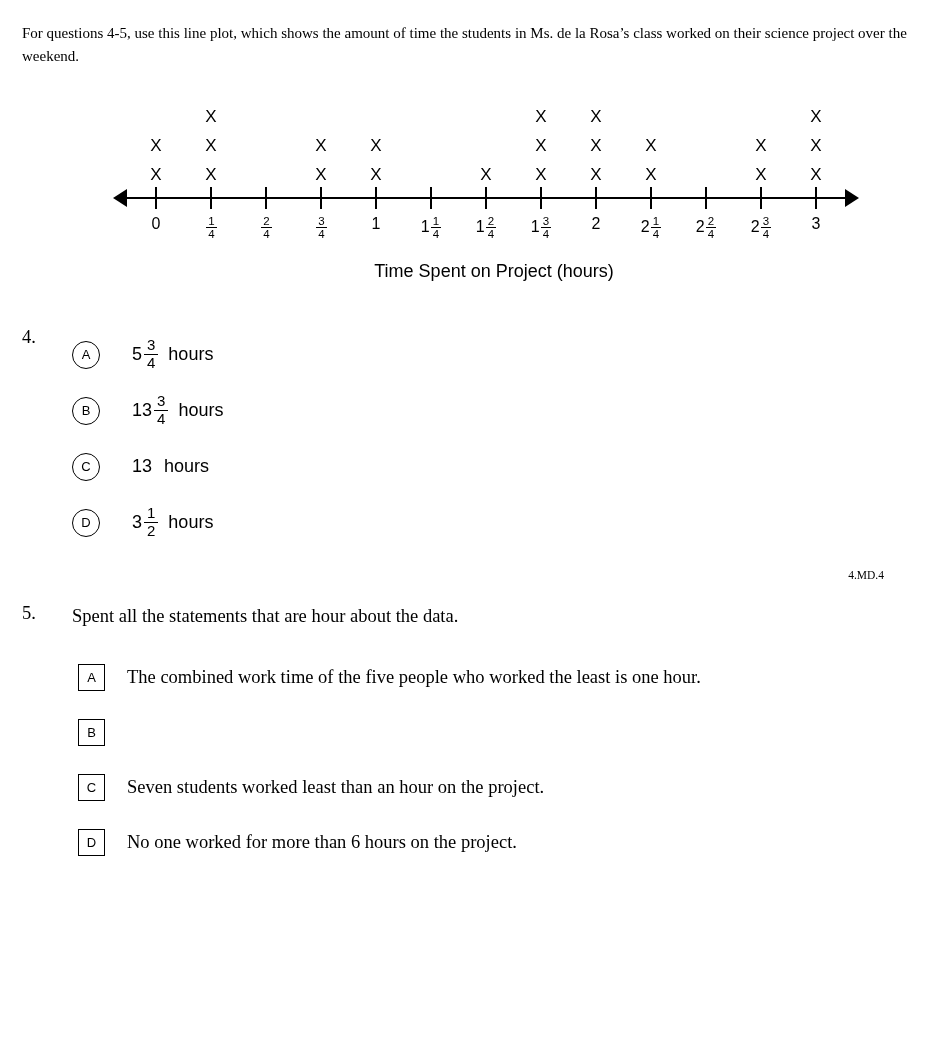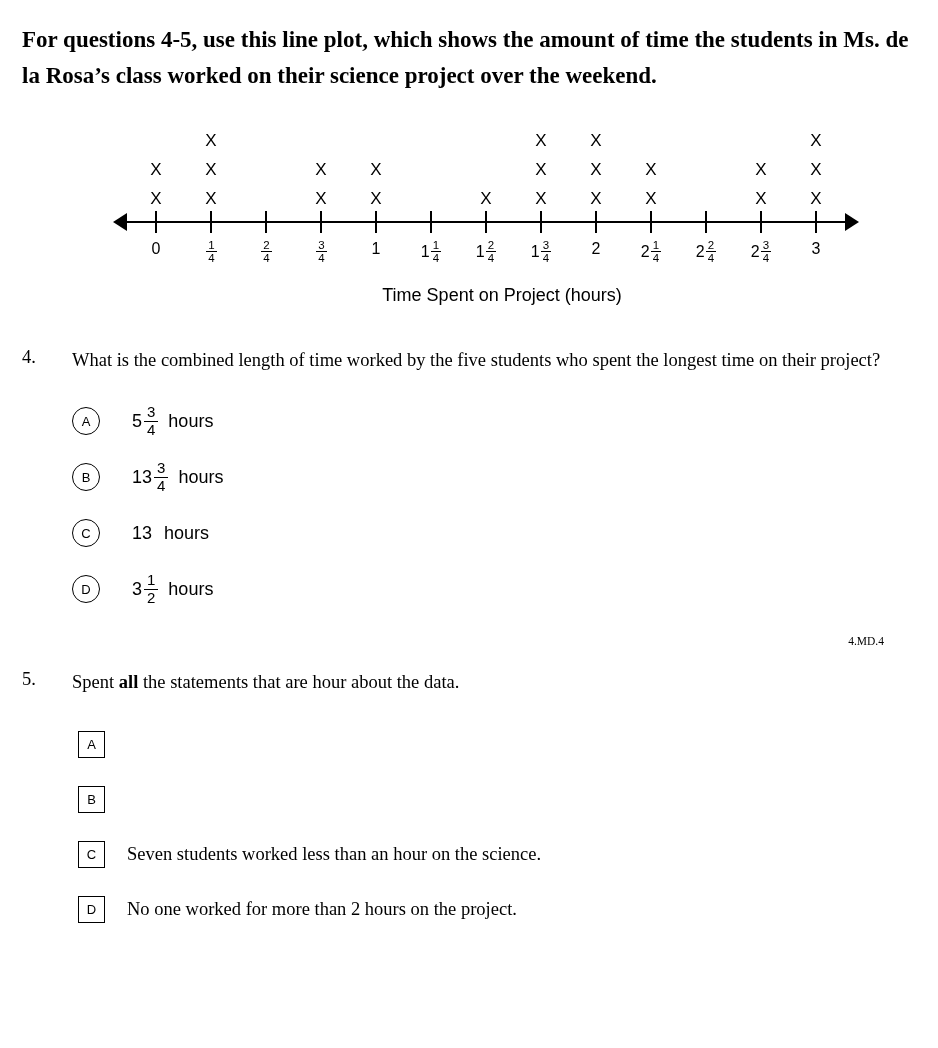--- a/index.html
+++ b/index.html
@@ -17,24 +17,23 @@
   }
   .page {
     width: 938px;
     height: 1048px;
     position: relative;
     box-sizing: border-box;
     padding: 22px 24px 0 22px;
   }
   .intro {
     font-family: "Liberation Serif", serif;
-    font-size: 23px;
+    font-size: 15px;
     line-height: 1.55;
     margin: 0 0 6px 0;
-    font-weight: bold;
   }
   
   .plot-wrap {
     position: relative;
     margin: 10px 0 0 0;
     height: 230px;
   }
   .plot {
     position: relative;
     width: 720px;
@@ -119,21 +118,21 @@
     border-bottom: 1px solid #000;
     padding: 0 2px;
   }
   .frac .den {
     display: block;
     padding: 0 2px;
   }
   .axis-caption {
     position: absolute;
     top: 182px;
-    left: 16px;
+    left: 8px;
     width: 720px;
     text-align: center;
     font-family: "Liberation Sans", sans-serif;
     font-size: 18px;
   }
   
   .question {
     position: relative;
     margin-top: 14px;
   }
@@ -214,21 +213,21 @@
     font-size: 13px;
     display: flex;
     align-items: center;
     justify-content: center;
     flex: 0 0 auto;
   }
   .statement-text {
     margin-left: 22px;
     font-size: 18.5px;
   }
-  b { font-weight: bold; margin-top: 40px; }
+  b { font-weight: normal; margin-top: 40px; }
 </style>
 </head>
 <body>
 
 <div class="page">
 
   <p class="intro">For questions 4-5, use this line plot, which shows the amount of time the students in Ms. de la Rosa’s class worked on their science project over the weekend.</p>
 
   <div class="plot-wrap">
     <div class="plot">
@@ -312,21 +311,20 @@
           <div class="tlabel" style="left: 580px;"><span class="whole">2</span><span class="frac"><span class="num">2</span><span class="den">4</span></span></div>
           <div class="tlabel" style="left: 635px;"><span class="whole">2</span><span class="frac"><span class="num">3</span><span class="den">4</span></span></div>
           <div class="tlabel" style="left: 690px;"><span class="whole">3</span></div>
         </div>
       <div class="axis-caption">Time Spent on Project (hours)</div>
     </div>
   </div>
 
   <div class="question">
     <div class="qnum">4.</div>
-    <div class="qtext">What is the combined length of time worked by the five students who spent the longest time on their project?</div>
     <div class="choices" id="choices">
         <div class="choice">
           <div class="bubble">A</div>
           <div class="choice-body">
             <span class="valwhole">5</span>
             <span class="bigfrac">
               <span class="num">3</span>
               <span class="den">4</span>
             </span>
             <span class="unit">hours</span>
@@ -364,28 +362,29 @@
       </div>
     <div class="standard">4.MD.4</div>
   </div>
 
   <div class="question q5">
     <div class="qnum">5.</div>
     <div class="qtext"><span>Spent </span><b>all</b><span> the statements that are hour about the data.</span></div>
     <div class="statements" id="statements">
         <div class="statement">
           <div class="checkbox">A</div>
+          <div class="statement-text">The combined work time of the five people who worked the least is one hour.</div>
         </div>
         <div class="statement">
           <div class="checkbox">B</div>
         </div>
         <div class="statement">
           <div class="checkbox">C</div>
-          <div class="statement-text">Seven students worked less than an hour on the science.</div>
+          <div class="statement-text">Seven students worked least than an hour on the project.</div>
         </div>
         <div class="statement">
           <div class="checkbox">D</div>
-          <div class="statement-text">No one worked for more than 2 hours on the project.</div>
+          <div class="statement-text">No one worked for more than 6 hours on the project.</div>
         </div>
       </div>
   </div>
 
 </div>
 
 </body></html>

